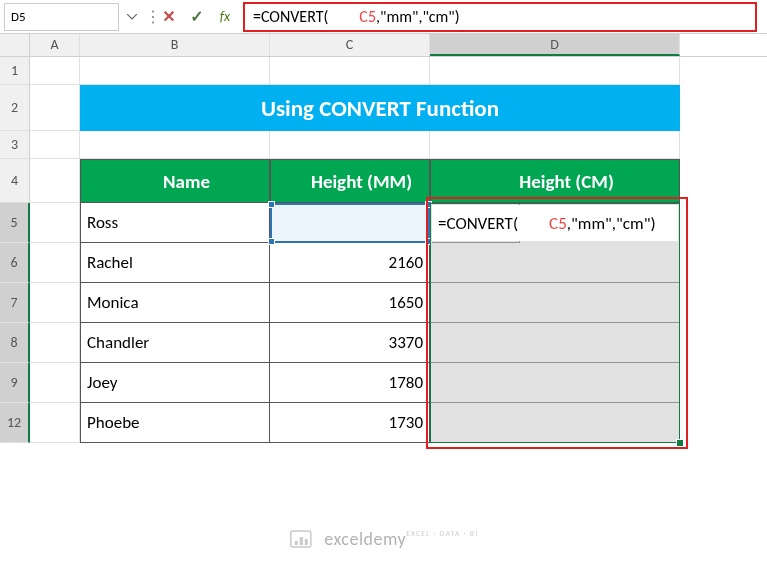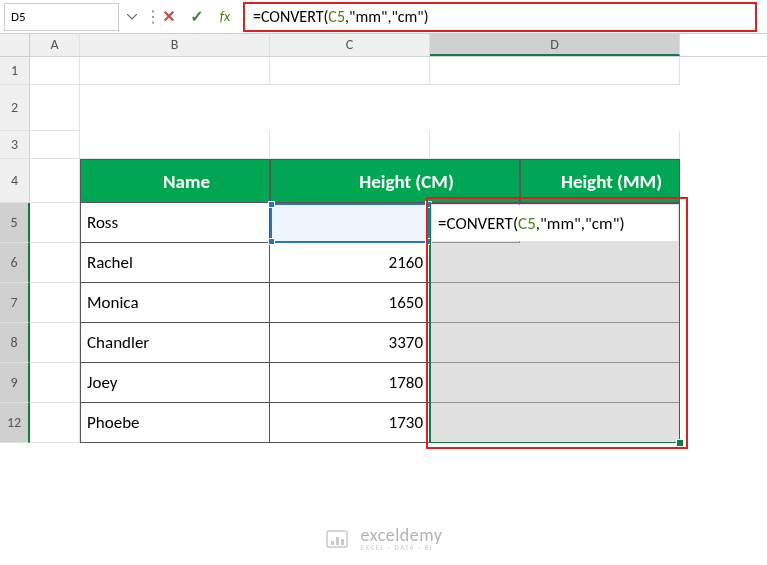--- a/index.html
+++ b/index.html
@@ -210,41 +210,41 @@
     }
     
     
     .red-annotation {
       position: absolute;
       border: 2px solid #e02020;
       pointer-events: none;
     }
     
     
-    .fx-ref { color: #4d7c0f; }
+    .fx-ref { color: #ef4444; margin-left: 31px; }
     
     
     .watermark {
       position: absolute;
       bottom: 14px;
       left: 50%;
       transform: translateX(-50%);
       display: flex;
       align-items: center;
       opacity: 0.45;
       gap: 8px;
     }
     .wm-icon {
       width: 28px;
       height: 24px;
       position: relative;
     }
     .wm-text {
       display: flex;
-      flex-direction: column;
+      flex-direction: row;
       line-height: 1;
     }
     .wm-title {
       font-size: 18px;
       color: #555;
       letter-spacing: 0.5px;
     }
     .wm-sub {
       font-size: 7px;
       color: #888;
@@ -292,41 +292,44 @@
     <div class="row-header" style="line-height:28px">1</div>
     <div class="cell colA"></div>
     <div class="cell colB"></div>
     <div class="cell colC"></div>
     <div class="cell colD"></div>
   </div>
 
   <div class="row" style="height:46px">
     <div class="row-header" style="line-height:46px">2</div>
     <div class="cell colA"></div>
+    <div class="cell title-banner" style="width:600px">
+      <span>Using CONVERT Function</span>
+    </div>
   </div>
 
   <div class="row" style="height:28px">
     <div class="row-header" style="line-height:28px">3</div>
     <div class="cell colA"></div>
     <div class="cell colB"></div>
     <div class="cell colC"></div>
     <div class="cell colD"></div>
   </div>
 
   <div class="row" style="height:44px">
     <div class="row-header" style="line-height:44px">4</div>
     <div class="cell colA"></div>
     <div class="cell colB tbl-header">
         <span>Name</span>
       </div>
+    <div class="cell colC tbl-header">
+        <span>Height (MM)</span>
+      </div>
     <div class="cell colD tbl-header">
         <span>Height (CM)</span>
-      </div>
-    <div class="cell colC tbl-header">
-        <span>Height (MM)</span>
       </div>
   </div>
 
   <div class="row">
     <div class="row-header active">5</div>
     <div class="cell colA"></div>
     <div class="cell colB data-cell-b">
         <span>Ross</span>
       </div>
     <div class="cell colD data-cell-d"></div>

